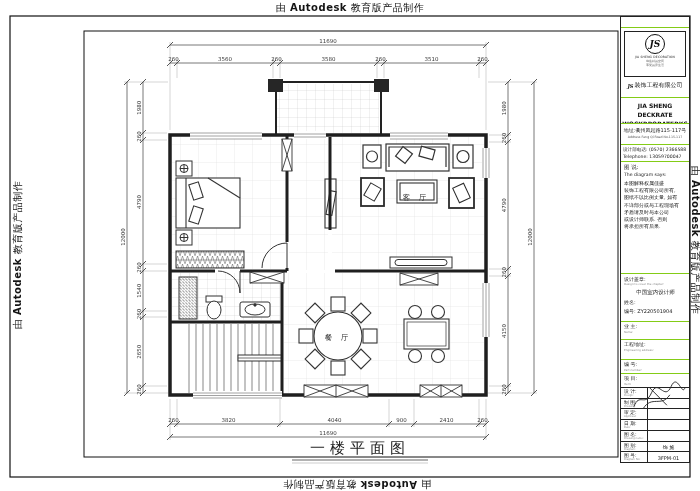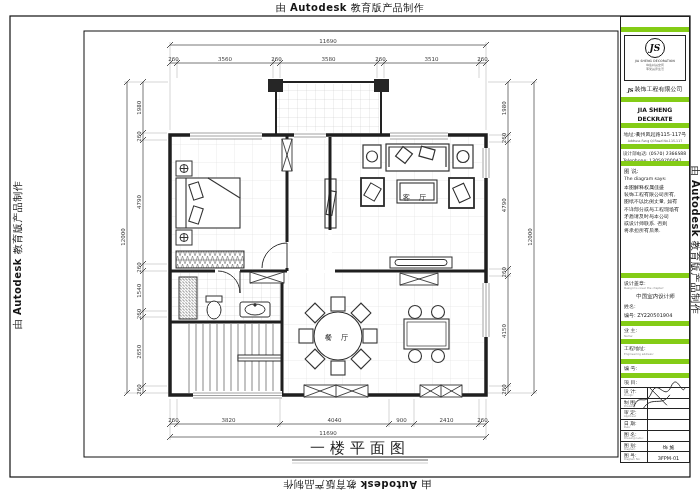--- a/index.html
+++ b/index.html
@@ -12,21 +12,21 @@
   .wm-left{left:18px;top:255px;transform:translate(-50%,-50%) rotate(-90deg);}
   .wm-right{left:695px;top:240px;transform:translate(-50%,-50%) rotate(90deg);}
   svg text{font-family:"DejaVu Sans","Liberation Sans",sans-serif;}
   .dimtxt{font-size:5.5px;fill:#3a3a3a;}
   .roomtxt{font-size:7.5px;fill:#333;letter-spacing:3px;}
   .plantitle{font-size:15px;fill:#222;letter-spacing:5px;}
   
   .tb{position:absolute;left:620px;top:16px;width:70px;height:447px;border:1px solid #222;
       box-sizing:border-box;display:flex;flex-direction:column;background:transparent;font-size:5px;}
   .tb *{box-sizing:border-box;}
-  .tb-sec{border-top:5px solid #84cc16;flex:none;overflow:hidden;}
+  .tb-sec{border-top:1px solid #84cc16;flex:none;overflow:hidden;}
   .tb-sec.first{border-top:none;}
   .s-blank{height:10px;}
   .s-logo{height:70px;padding:0;}
   .logo-box{margin:3px 3px 0 3px;border:1px solid #222;height:46px;display:flex;flex-direction:column;align-items:center;padding-top:2px;}
   .logo-circle{width:20px;height:20px;border:1.5px solid #111;border-radius:50%;display:flex;align-items:center;justify-content:center;}
   .logo-mono{font-family:"DejaVu Serif","Liberation Serif",serif;font-style:italic;font-weight:bold;font-size:9px;color:#111;}
   .logo-cap{font-size:3px;letter-spacing:.2px;color:#222;margin-top:1px;}
   .logo-slogan{font-size:3px;color:#666;line-height:4px;}
   .company-cn{height:17px;display:flex;align-items:center;justify-content:center;font-size:6px;color:#111;}
   .mini-mono{font-family:"DejaVu Serif","Liberation Serif",serif;font-style:italic;font-weight:bold;font-size:5px;margin-right:1px;}

